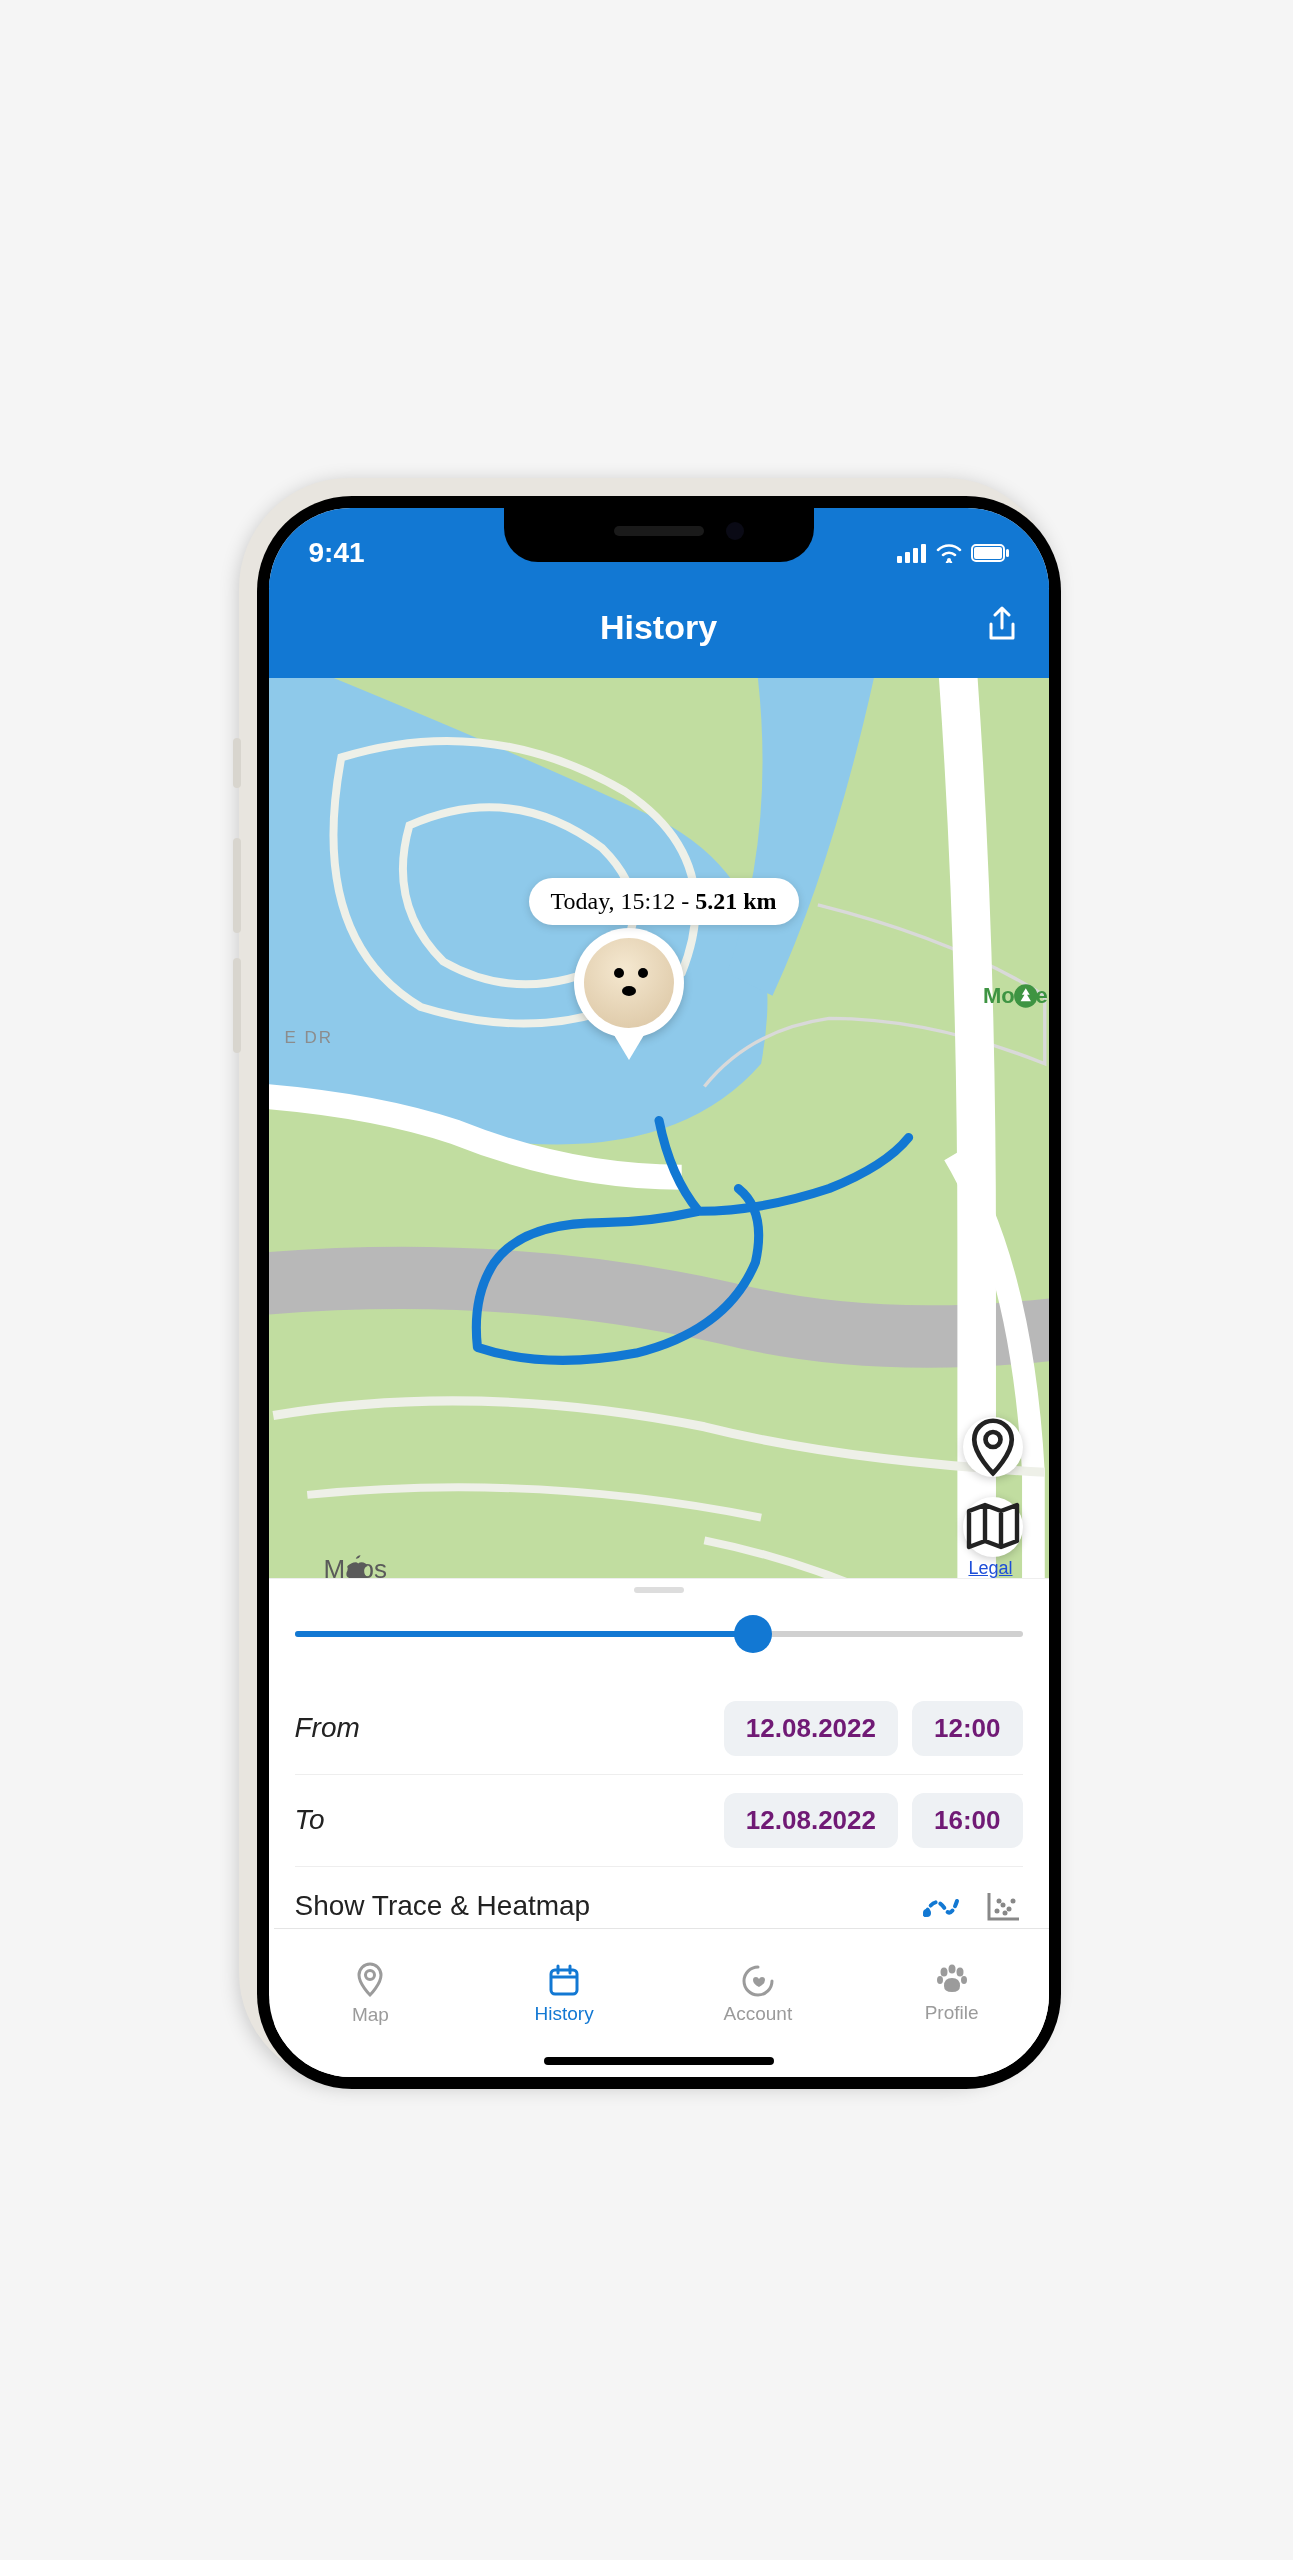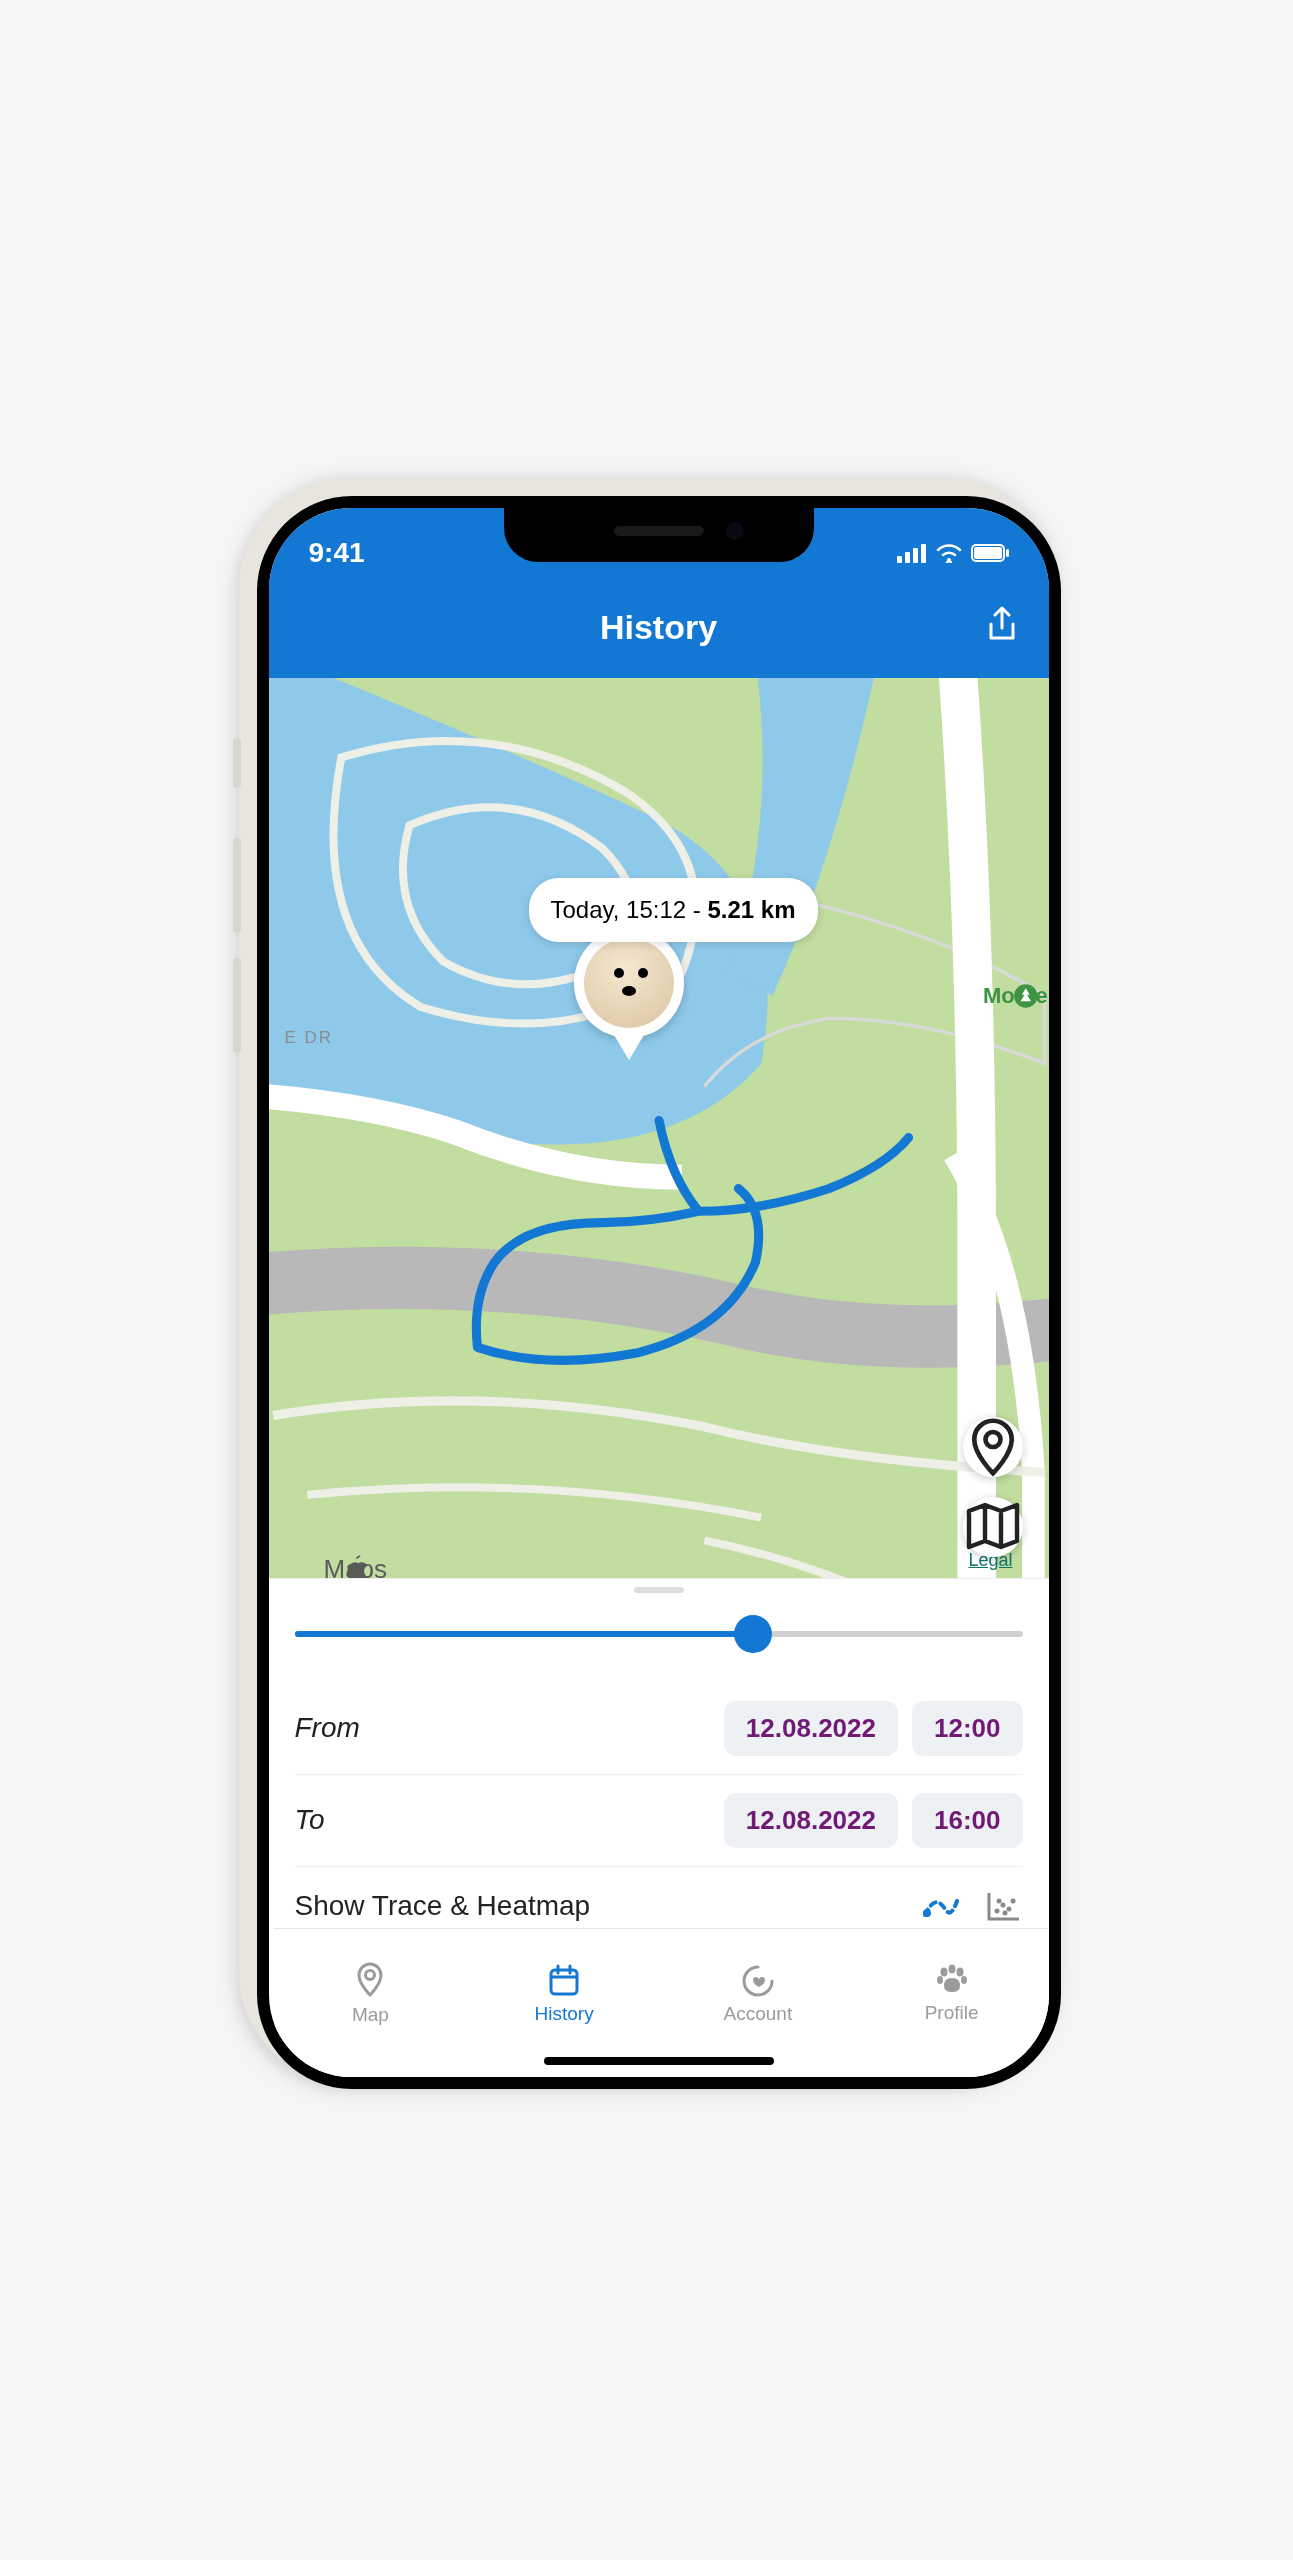--- a/index.html
+++ b/index.html
@@ -14,32 +14,32 @@
   .sb4{right:-6px;top:400px;width:8px;height:150px;}
   .notch{position:absolute;top:0;left:50%;transform:translateX(-50%);width:310px;height:54px;background:#000;border-radius:0 0 34px 34px;z-index:50;}
   .speaker{position:absolute;top:18px;left:50%;transform:translateX(-50%);width:90px;height:10px;background:#1a1a1a;border-radius:5px;}
   .camdot{position:absolute;top:14px;right:70px;width:18px;height:18px;background:#0a0a15;border-radius:50%;}
   .status{position:absolute;top:0;left:0;right:0;height:70px;background:#1278d3;color:#fff;display:flex;justify-content:space-between;align-items:center;padding:10px 40px 0;z-index:40;font-size:28px;font-weight:600;}
   .header{position:absolute;top:70px;left:0;right:0;height:100px;background:#1278d3;color:#fff;display:flex;align-items:center;justify-content:center;z-index:30;}
   .header h1{font-size:34px;font-weight:700;margin:0;}
   .share{position:absolute;right:30px;top:50%;transform:translateY(-50%);}
   .map{position:absolute;top:170px;left:0;right:0;bottom:480px;background:#c1dda0;overflow:hidden;}
   .map svg{position:absolute;inset:0;width:100%;height:100%;}
-  .callout{position:absolute;top:200px;left:260px;background:#fff;border-radius:30px;padding:18px 22px;font-size:24px;box-shadow:0 2px 8px rgba(0,0,0,.15);white-space:nowrap;z-index:20;}
+  .callout{position:absolute;top:200px;left:260px;background:#fff;border-radius:30px;padding:10px 22px;font-size:24px;box-shadow:0 2px 8px rgba(0,0,0,.15);white-space:nowrap;z-index:20;font-family:Liberation Serif, serif;}
   .callout b{font-weight:700;}
   .pin{position:absolute;top:250px;left:305px;z-index:19;}
   .pin-body{width:110px;height:110px;background:#fff;border-radius:50%;box-shadow:0 3px 10px rgba(0,0,0,.2);display:flex;align-items:center;justify-content:center;}
   .pin-tail{position:absolute;bottom:-22px;left:50%;transform:translateX(-50%);width:0;height:0;border-left:18px solid transparent;border-right:18px solid transparent;border-top:30px solid #fff;}
   .dog{width:90px;height:90px;border-radius:50%;background:radial-gradient(circle at 45% 35%,#f5e8d0,#d9c3a0);position:relative;overflow:hidden;}
   .dog::before{content:"";position:absolute;top:30px;left:30px;width:10px;height:10px;background:#000;border-radius:50%;box-shadow:24px 0 #000;}
   .dog::after{content:"";position:absolute;top:48px;left:38px;width:14px;height:10px;background:#000;border-radius:50%;}
   .poi{position:absolute;right:-20px;top:305px;color:#3e9442;font-weight:700;font-size:22px;display:flex;align-items:center;gap:4px;z-index:10;}
   .street{position:absolute;left:16px;top:350px;color:#8c8c8c;font-size:17px;letter-spacing:2px;z-index:10;}
   .attrib{position:absolute;bottom:12px;left:55px;color:#5a5a5a;font-size:26px;display:flex;align-items:center;gap:4px;z-index:10;}
-  .legal{position:absolute;bottom:26px;right:36px;color:#0f766e;font-size:18px;text-decoration:underline;z-index:10;}
+  .legal{position:absolute;bottom:18px;right:36px;color:#1d4ed8;font-size:18px;text-decoration:underline;z-index:10;}
   .fab{position:absolute;right:26px;width:60px;height:60px;background:#fff;border-radius:50%;box-shadow:0 2px 8px rgba(0,0,0,.2);display:flex;align-items:center;justify-content:center;z-index:15;}
   .fab1{bottom:120px;}
   .fab2{bottom:40px;}
   .panel{position:absolute;bottom:130px;left:0;right:0;background:#fff;padding:24px 26px 0;z-index:25;border-top:1px solid #eee;border-radius:0px 0px 0 0;}
   .handle{width:50px;height:6px;background:#ddd;border-radius:3px;margin:-16px auto 28px;}
   .slider{position:relative;height:26px;margin-bottom:36px;}
   .track{position:absolute;top:10px;left:0;right:0;height:6px;background:#d0d0d0;border-radius:3px;}
   .fill{position:absolute;top:10px;left:0;height:6px;background:#1278d3;border-radius:3px;}
   .thumb{position:absolute;top:-6px;width:38px;height:38px;background:#1278d3;border-radius:50%;transform:translateX(-50%);}
   .row{display:flex;align-items:center;padding:18px 0;border-bottom:1px solid #eee;gap:14px;}

